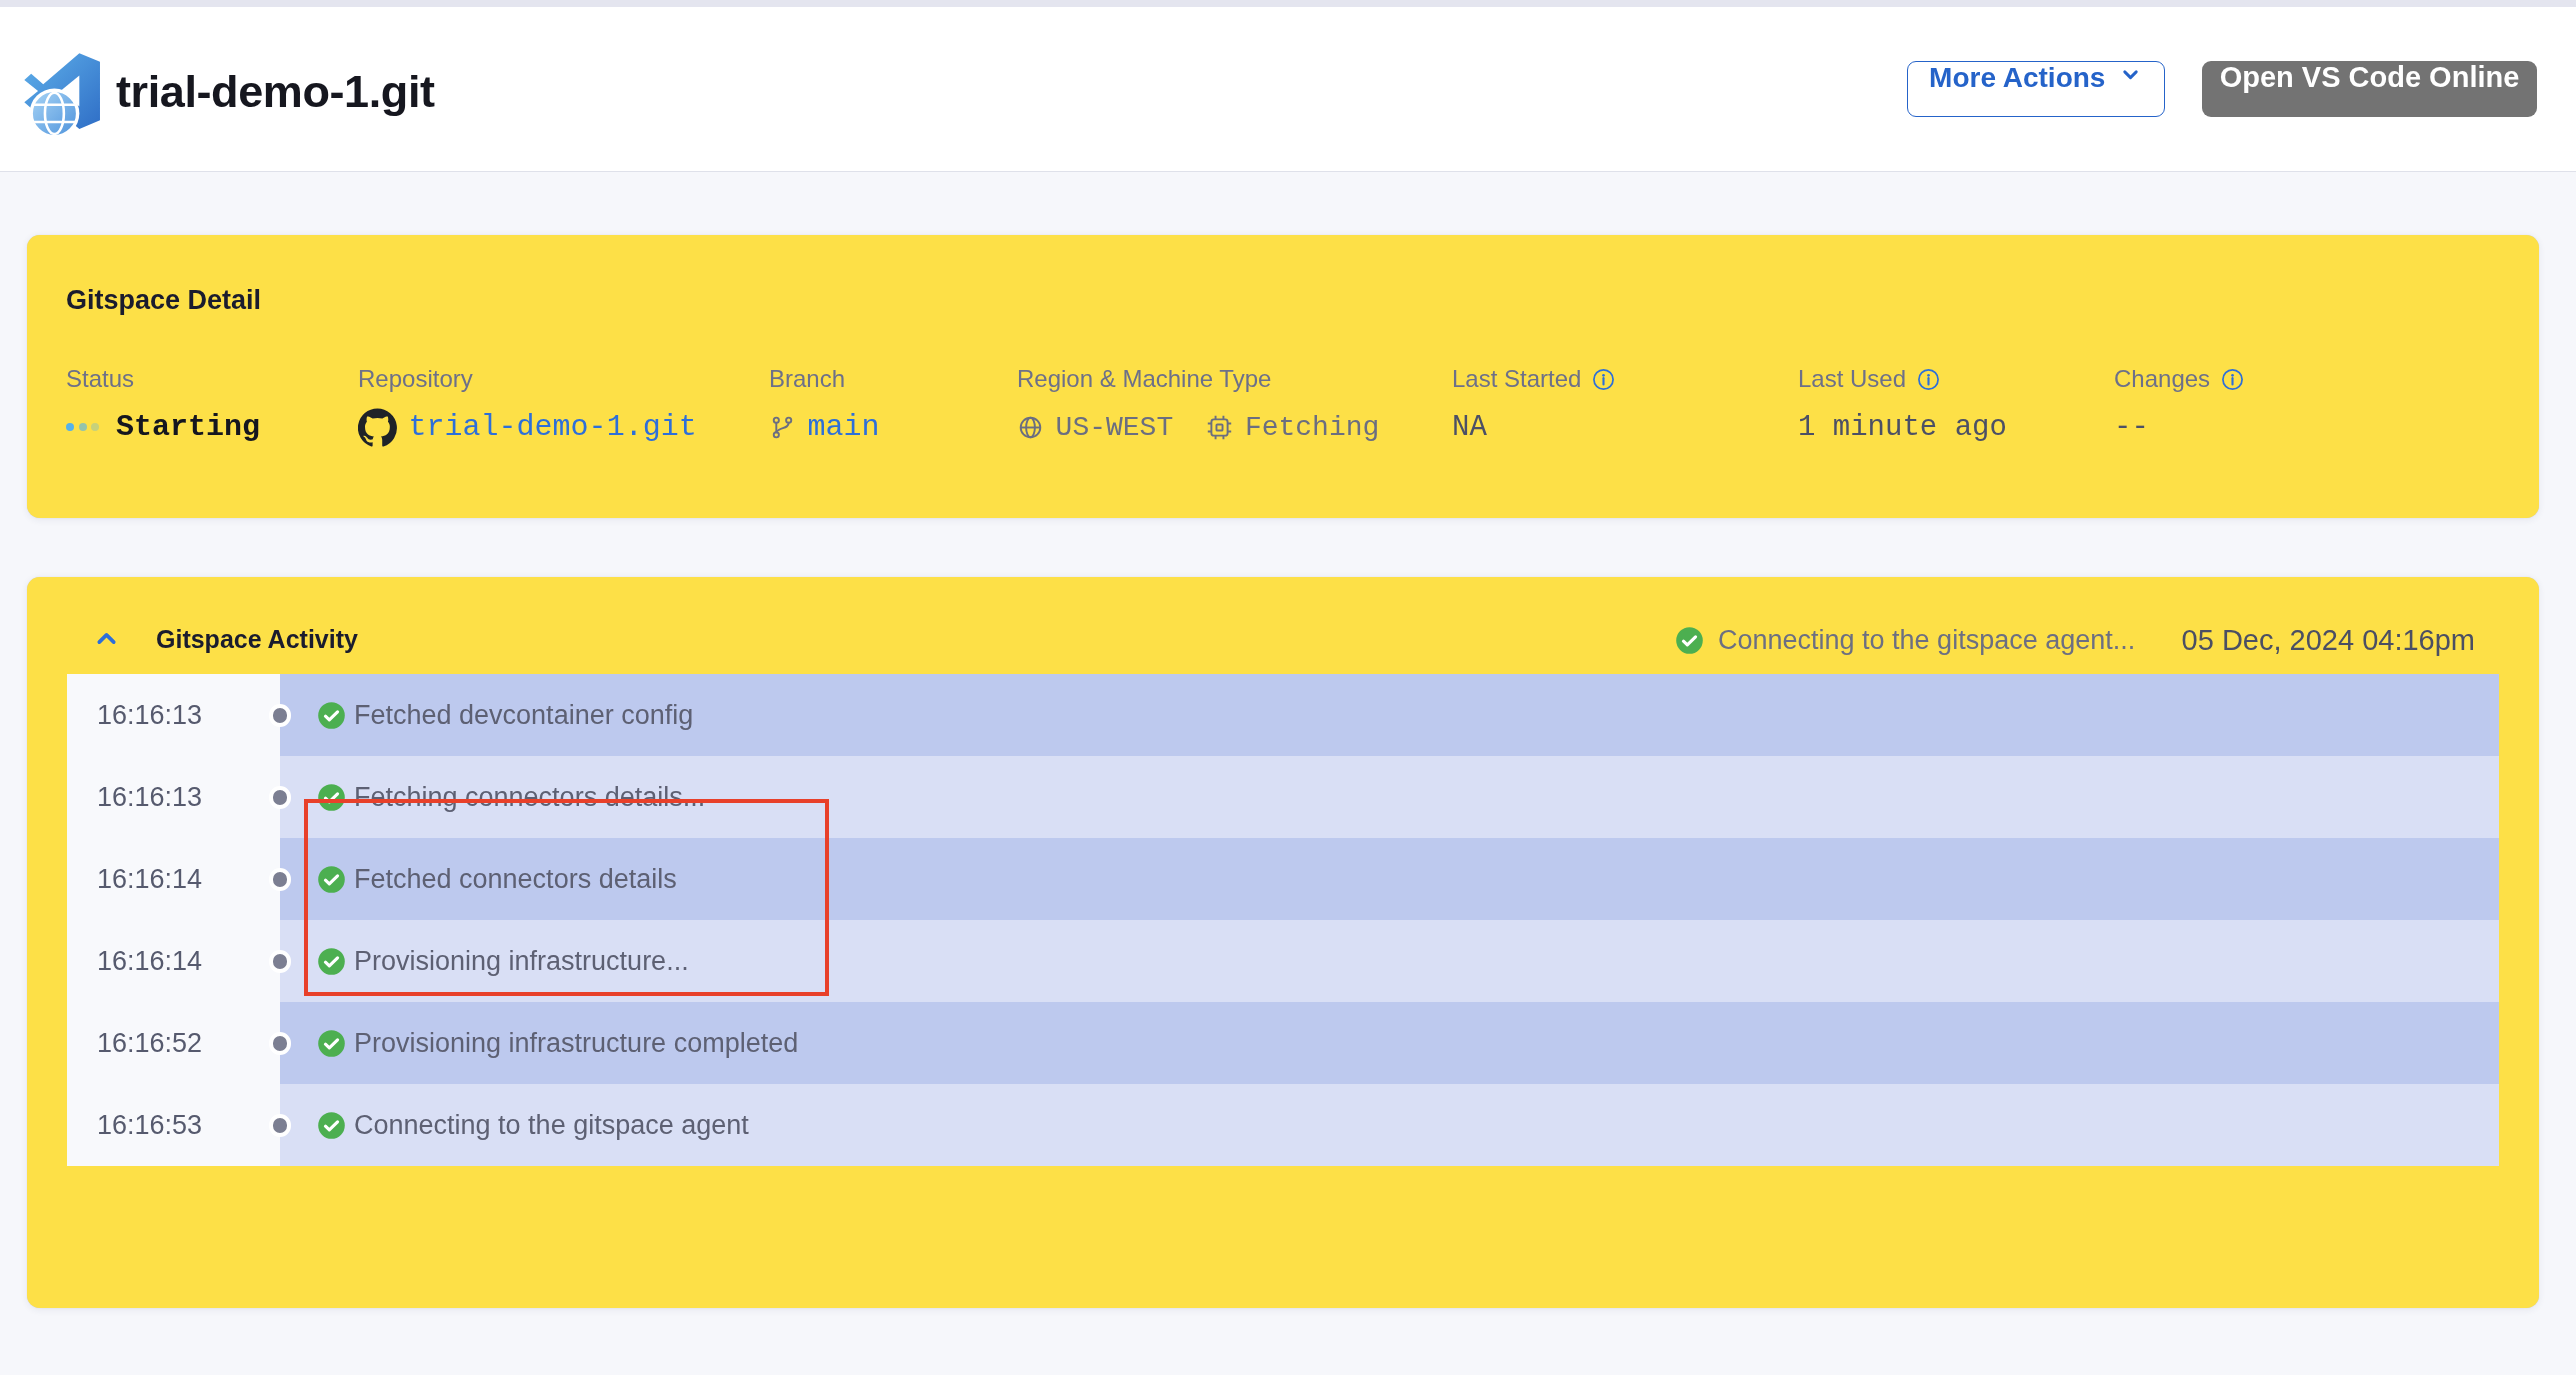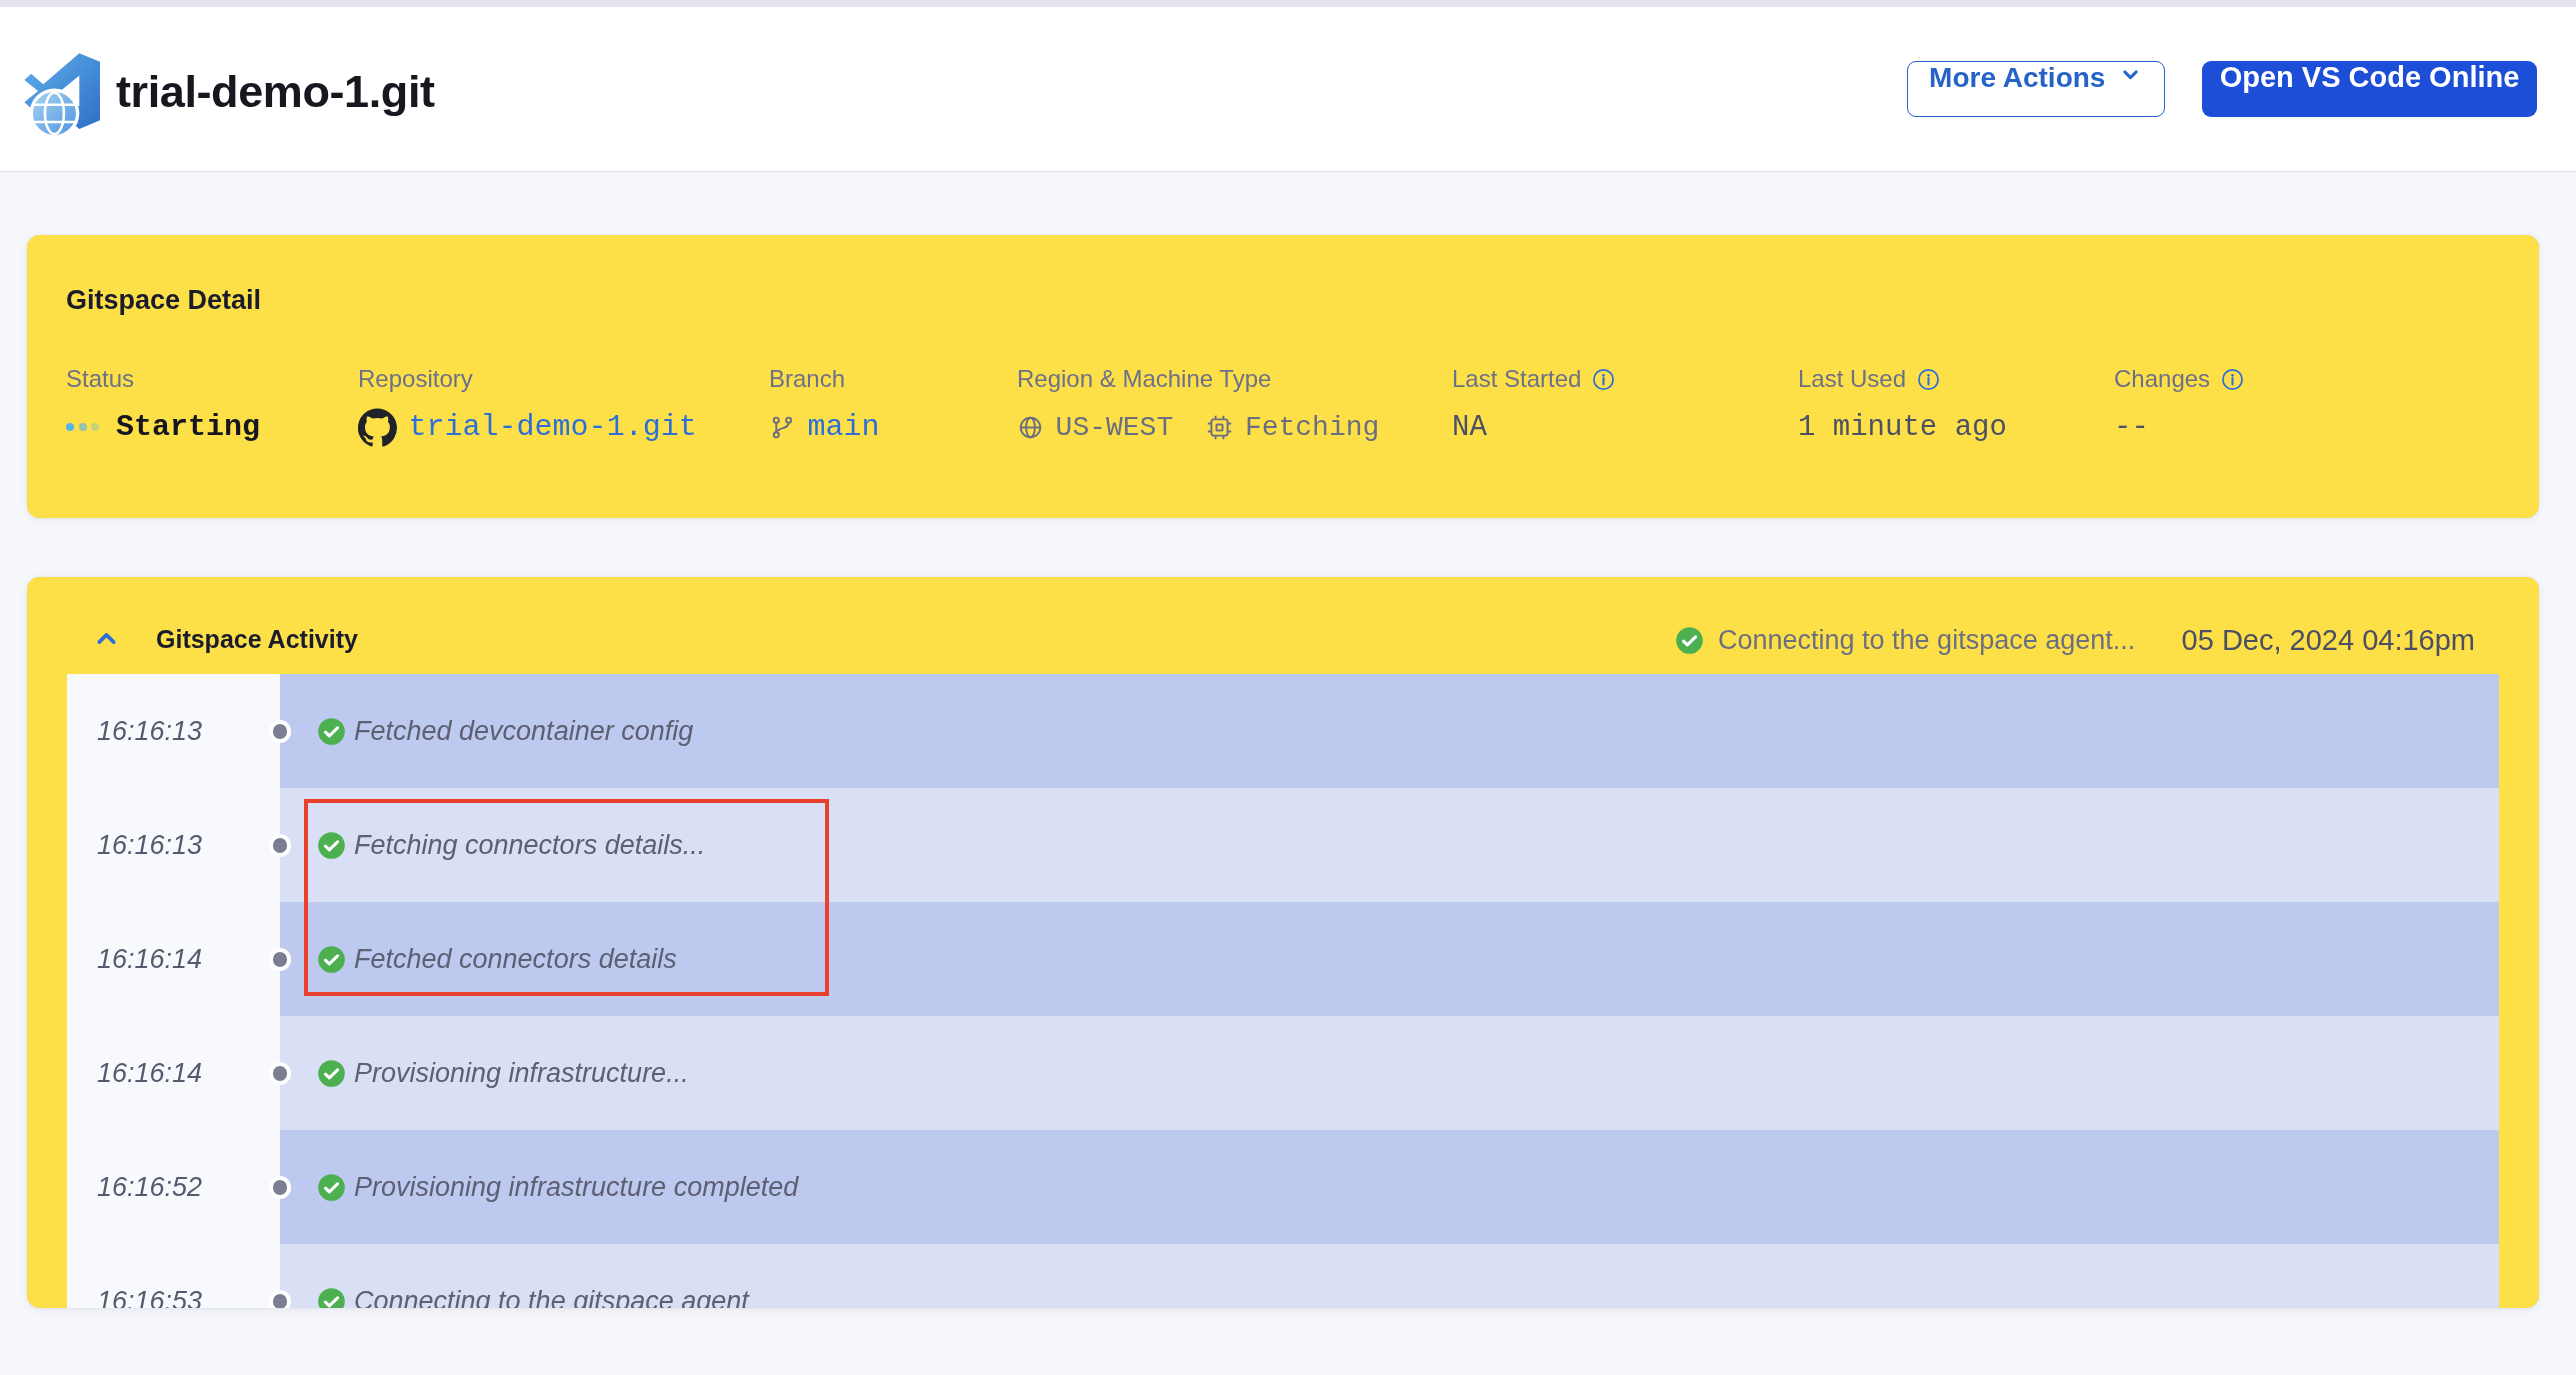--- a/index.html
+++ b/index.html
@@ -23,21 +23,21 @@
     font-size:45px; font-weight:700; color:#16171f; letter-spacing:-0.4px;
   }
   .btn { display:flex; align-items:flex-start; justify-content:center; cursor:pointer; }
   .btn-more {
     position:absolute; left:1907px; top:54px; width:258px; height:56px;
     border:1.8px solid #2563c9; border-radius:9px; background:#fff;
     color:#2563c9; font-size:28px; font-weight:700; gap:12.5px;
   }
   .btn-open {
     position:absolute; left:2202px; top:54px; width:335px; height:56px;
-    border-radius:9px; background:#1d4ed8; color:#ffffff;
+    border-radius:9px; background:#737373; color:#ffffff;
     font-size:29px; font-weight:700;
   }
   
   .card {
     position:absolute; background:#fde047; border-radius:12.5px;
     box-shadow:0 1.8px 7.2px rgba(40,50,90,0.08), 0 0 0.9px rgba(40,50,90,0.2);
   }
   .card-detail { left:27px; top:235px; width:2512px; height:283px; }
   .card-activity { left:27px; top:577px; width:2512px; height:731px; overflow:hidden; }
   .card-title { position:absolute; left:39px; top:50px; font-size:27px; font-weight:700; color:#1a1c2e; }
@@ -64,21 +64,21 @@
   .act-collapse { position:absolute; left:63px; top:45px; width:32px; height:32px; display:flex; align-items:center; justify-content:center; cursor:pointer; }
   .act-title { position:absolute; left:129px; top:48px; font-size:25px; font-weight:700; color:#1a1c2e; }
   .act-right {
     position:absolute; right:64px; top:45px; height:36px;
     display:flex; align-items:center; gap:14.3px;
   }
   .act-status { font-size:27px; color:#6c6f82; }
   .act-date { font-size:29px; color:#4b4f63; margin-left:32px; }
   
   .log { position:absolute; left:40px; top:97px; width:2432px; }
-  .log-row { display:flex; height:114px; position:relative;font-style:italic; }
+  .log-row { display:flex; height:82px; position:relative; }
   .lr-time {
     width:213px; flex:none; background:#f8f9fc;
     display:flex; align-items:center; padding-left:30px;
     font-size:27px; color:#565a6e;
   }
   .lr-content {
     flex:1; display:flex; align-items:center; padding-left:37px; gap:8px;
     font-size:27px; color:#5d6073;
   }
   .row-dark  .lr-content { background:#bdc9ee; }

